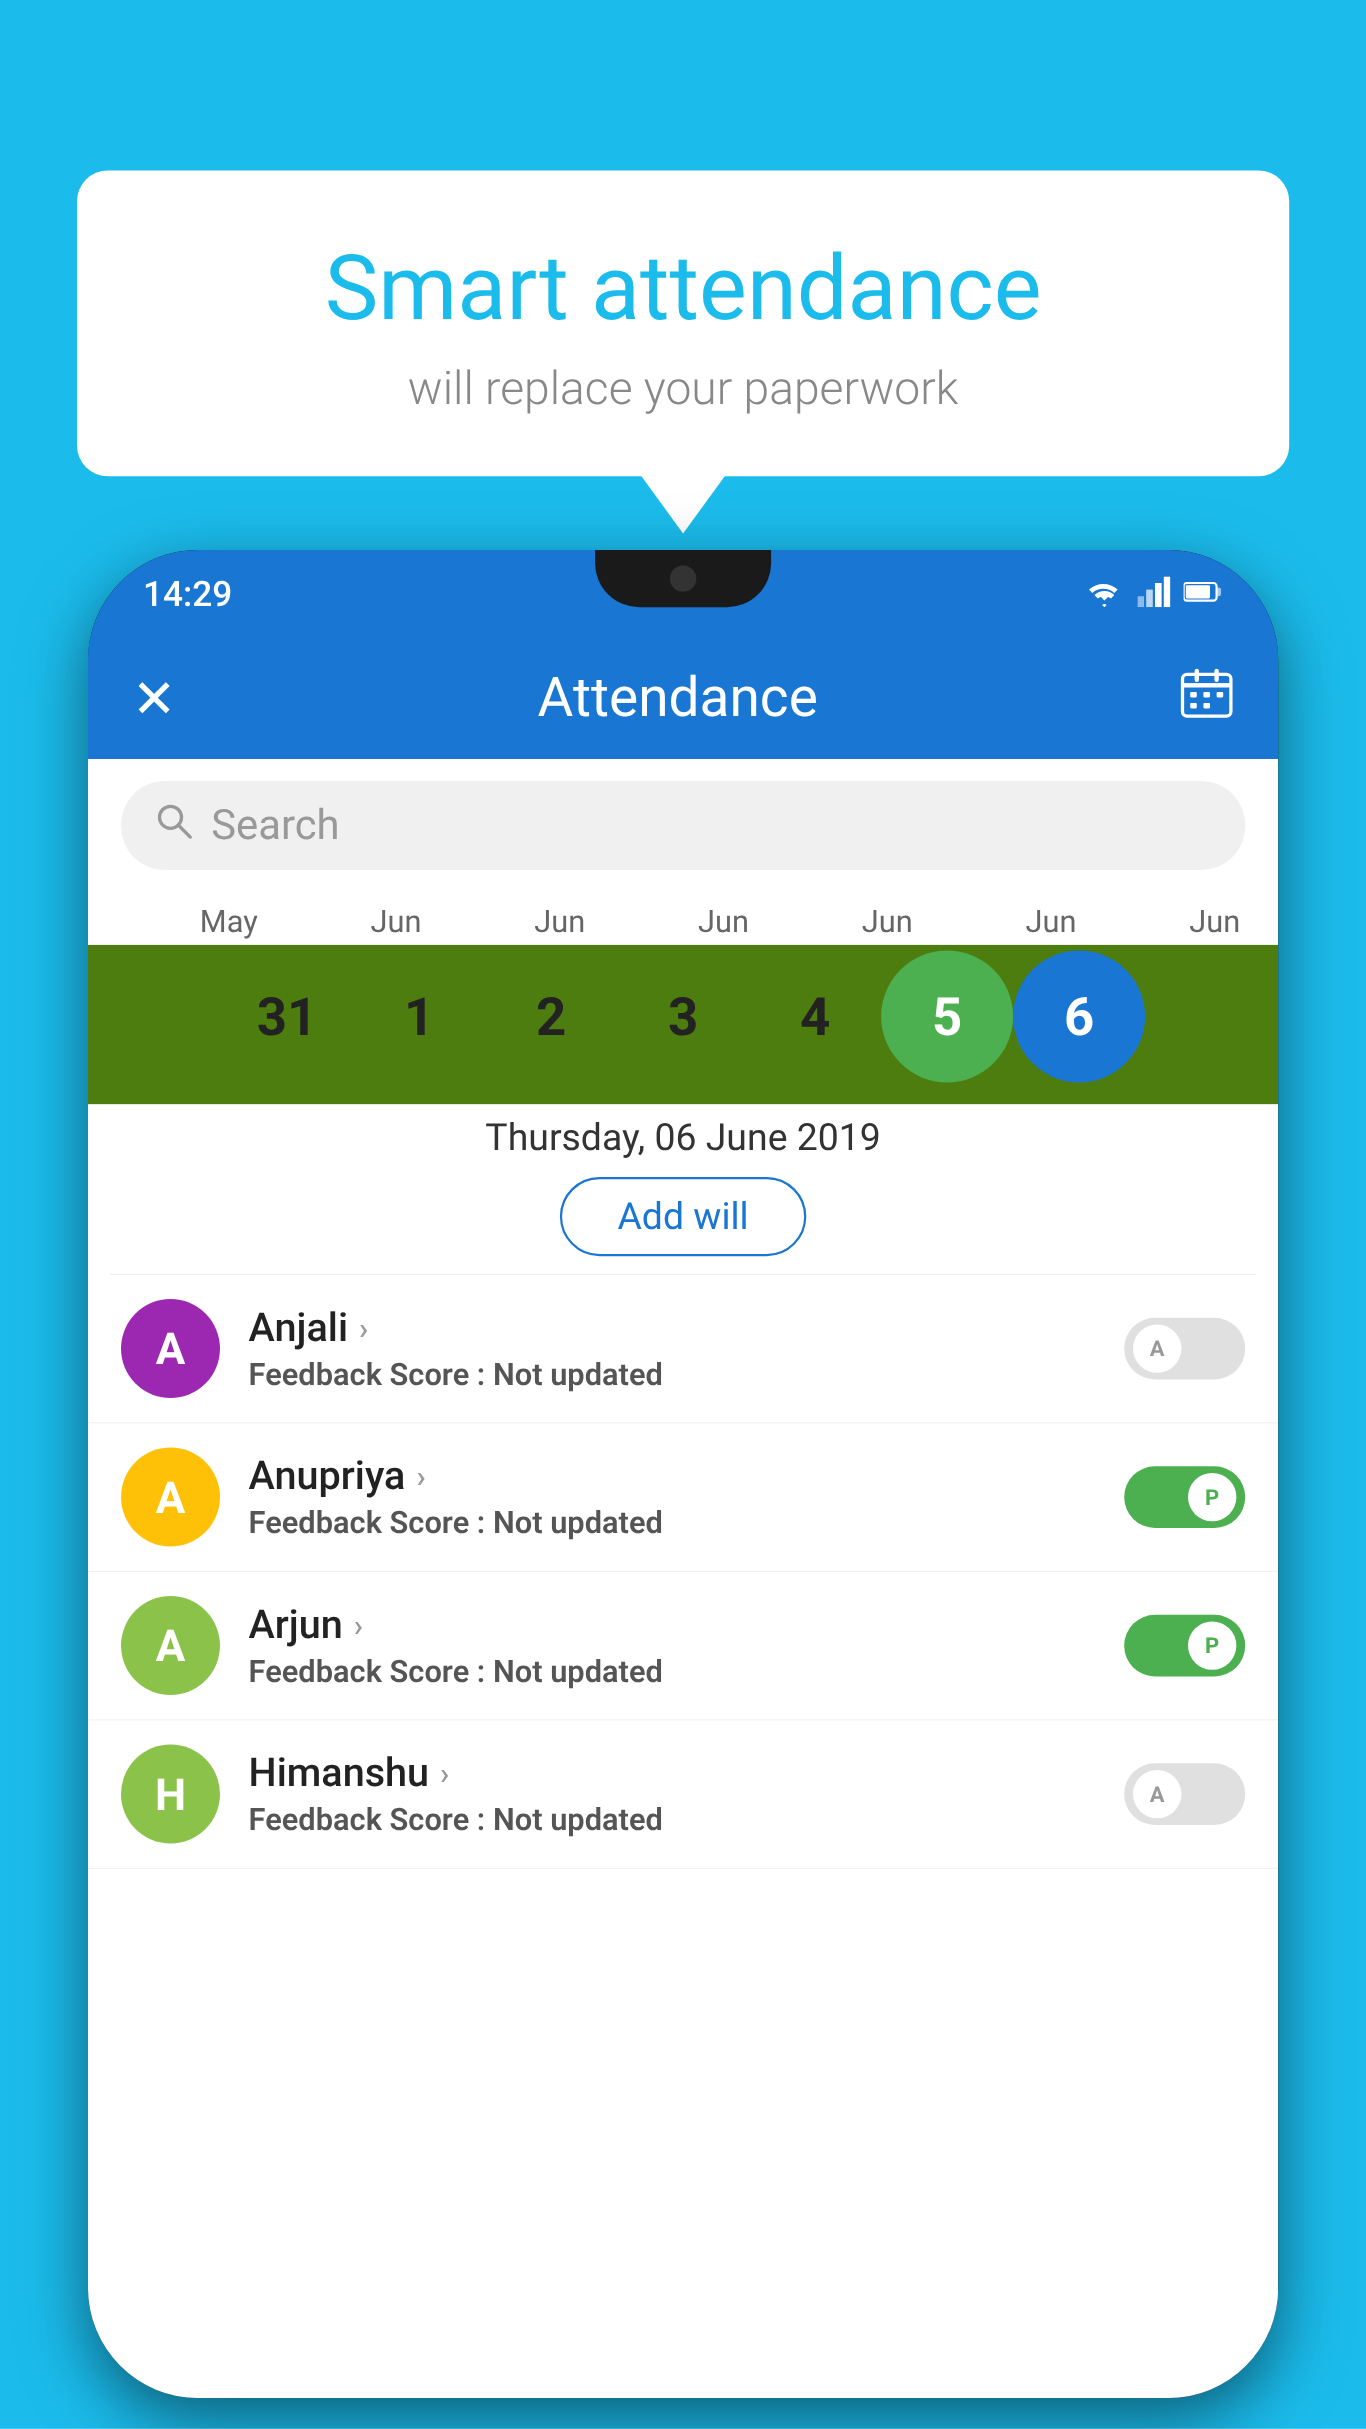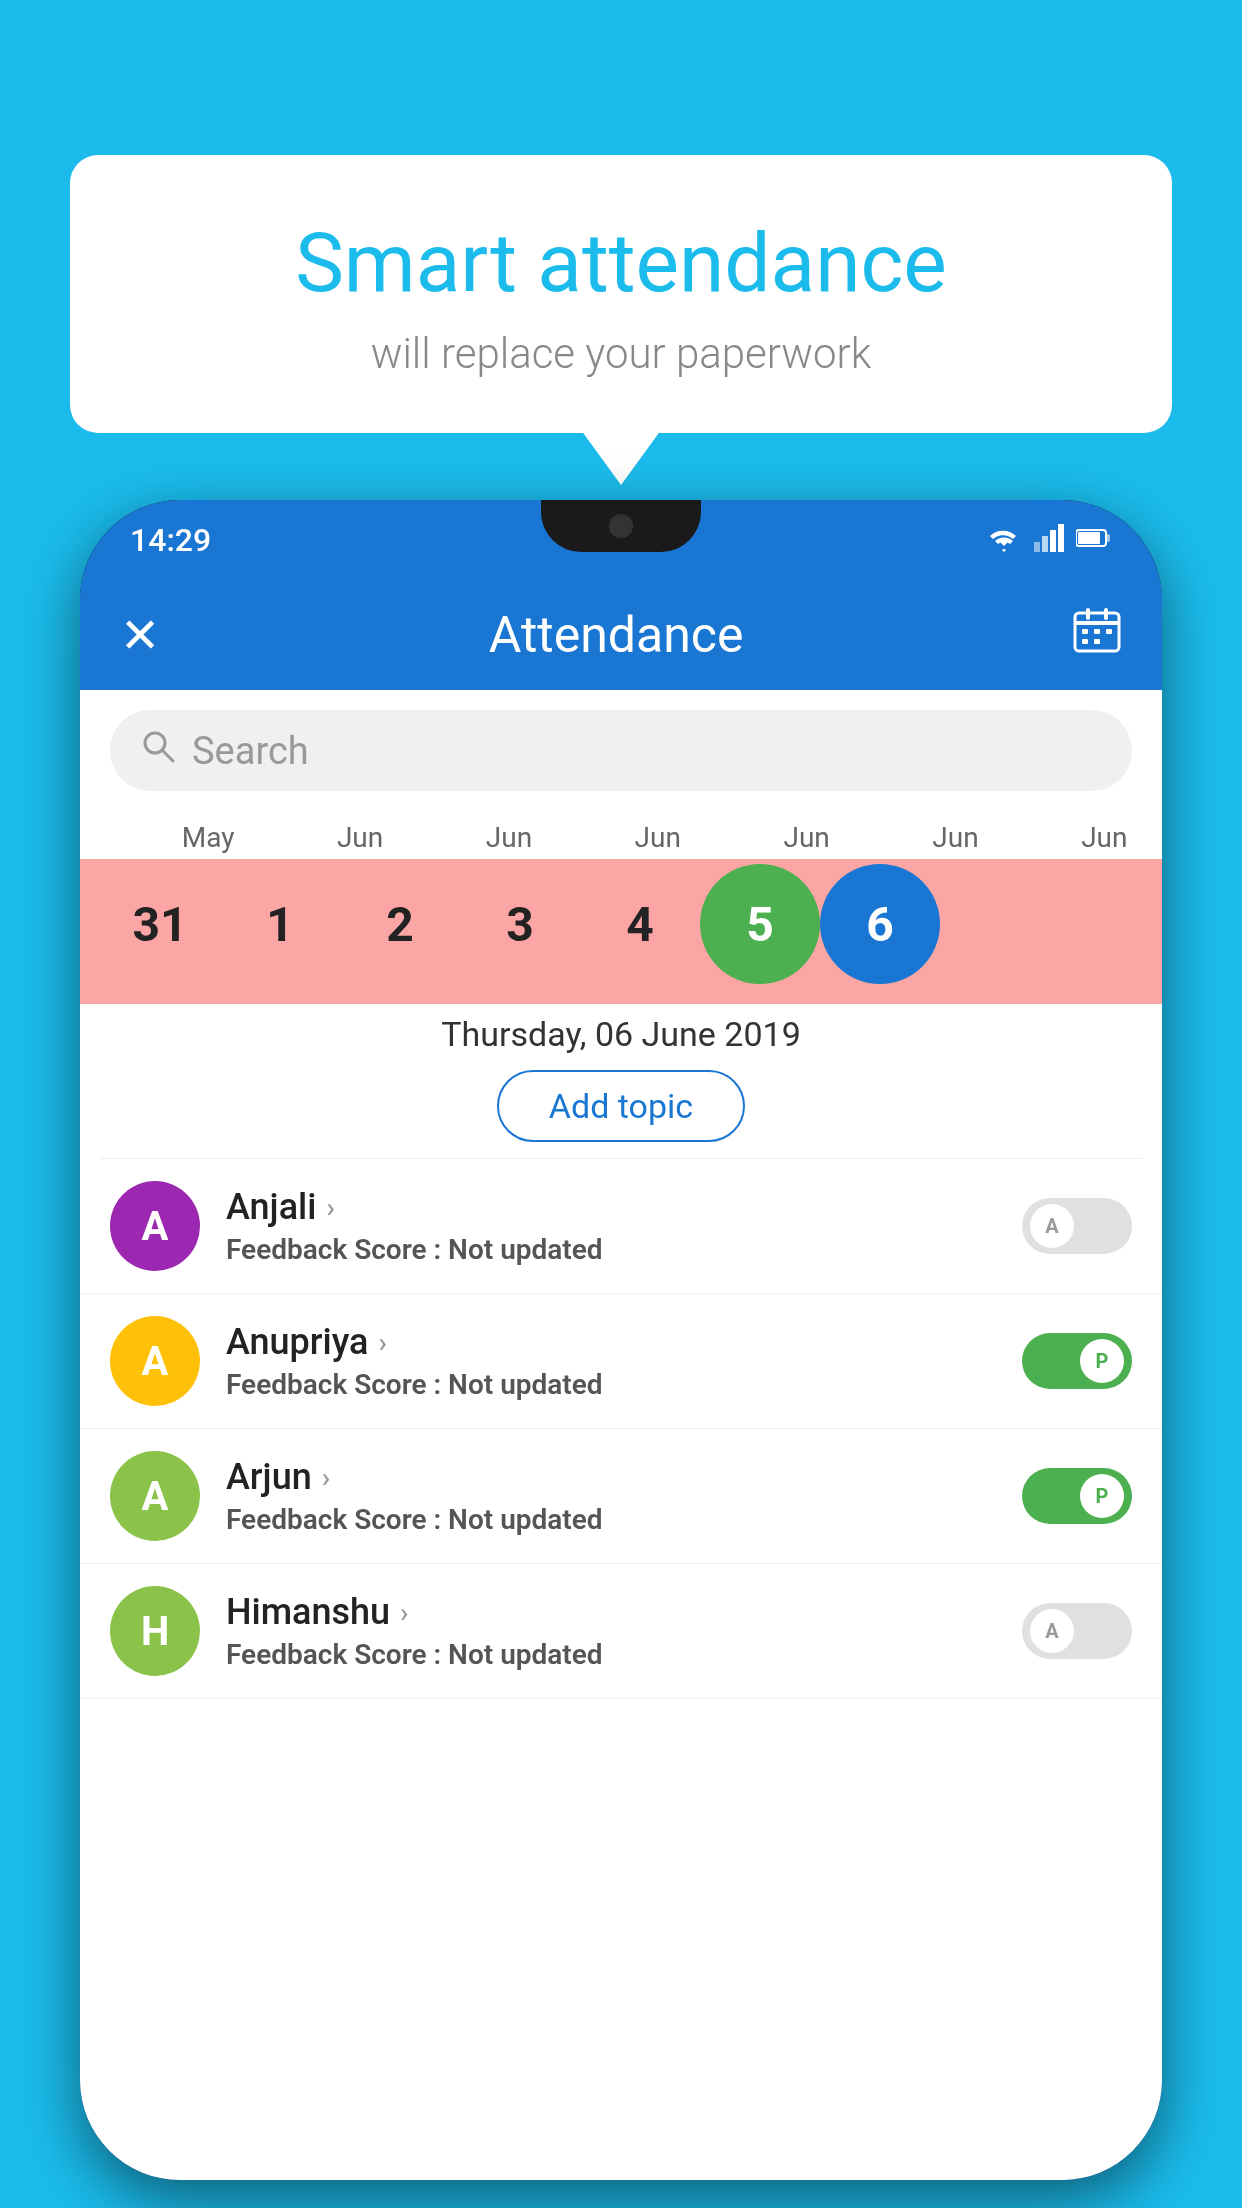--- a/index.html
+++ b/index.html
@@ -200,23 +200,23 @@
 
     .calendar-month {
       font-size: 28px;
       color: #666;
       text-align: right;
       width: 120px;
     }
 
     .calendar-dates-row {
       display: flex;
-      justify-content: flex-start;
+      justify-content: center;
       padding: 5px 20px 20px;
-      background: #fca5a5;
+      background: #4d7c0f;
     }
 
     .date-item {
       width: 120px;
       height: 120px;
       display: flex;
       align-items: center;
       justify-content: center;
       font-size: 48px;
       font-weight: 700;
@@ -481,21 +481,21 @@
           <div class="date-item">1</div>
           <div class="date-item">2</div>
           <div class="date-item">3</div>
           <div class="date-item">4</div>
           <div class="date-item today">5</div>
           <div class="date-item selected">6</div>
         </div>
 
         <div class="selected-date-section">
           <div class="selected-date-text">Thursday, 06 June 2019</div>
-          <div class="add-topic-btn">Add topic</div>
+          <div class="add-topic-btn">Add will</div>
         </div>
 
         <div class="divider"></div>
 
         <div class="student-list">
 
           <div class="student-item">
             <div class="student-avatar" style="background-color: #9C27B0;">A</div>
             <div class="student-info">
               <div class="student-name">

